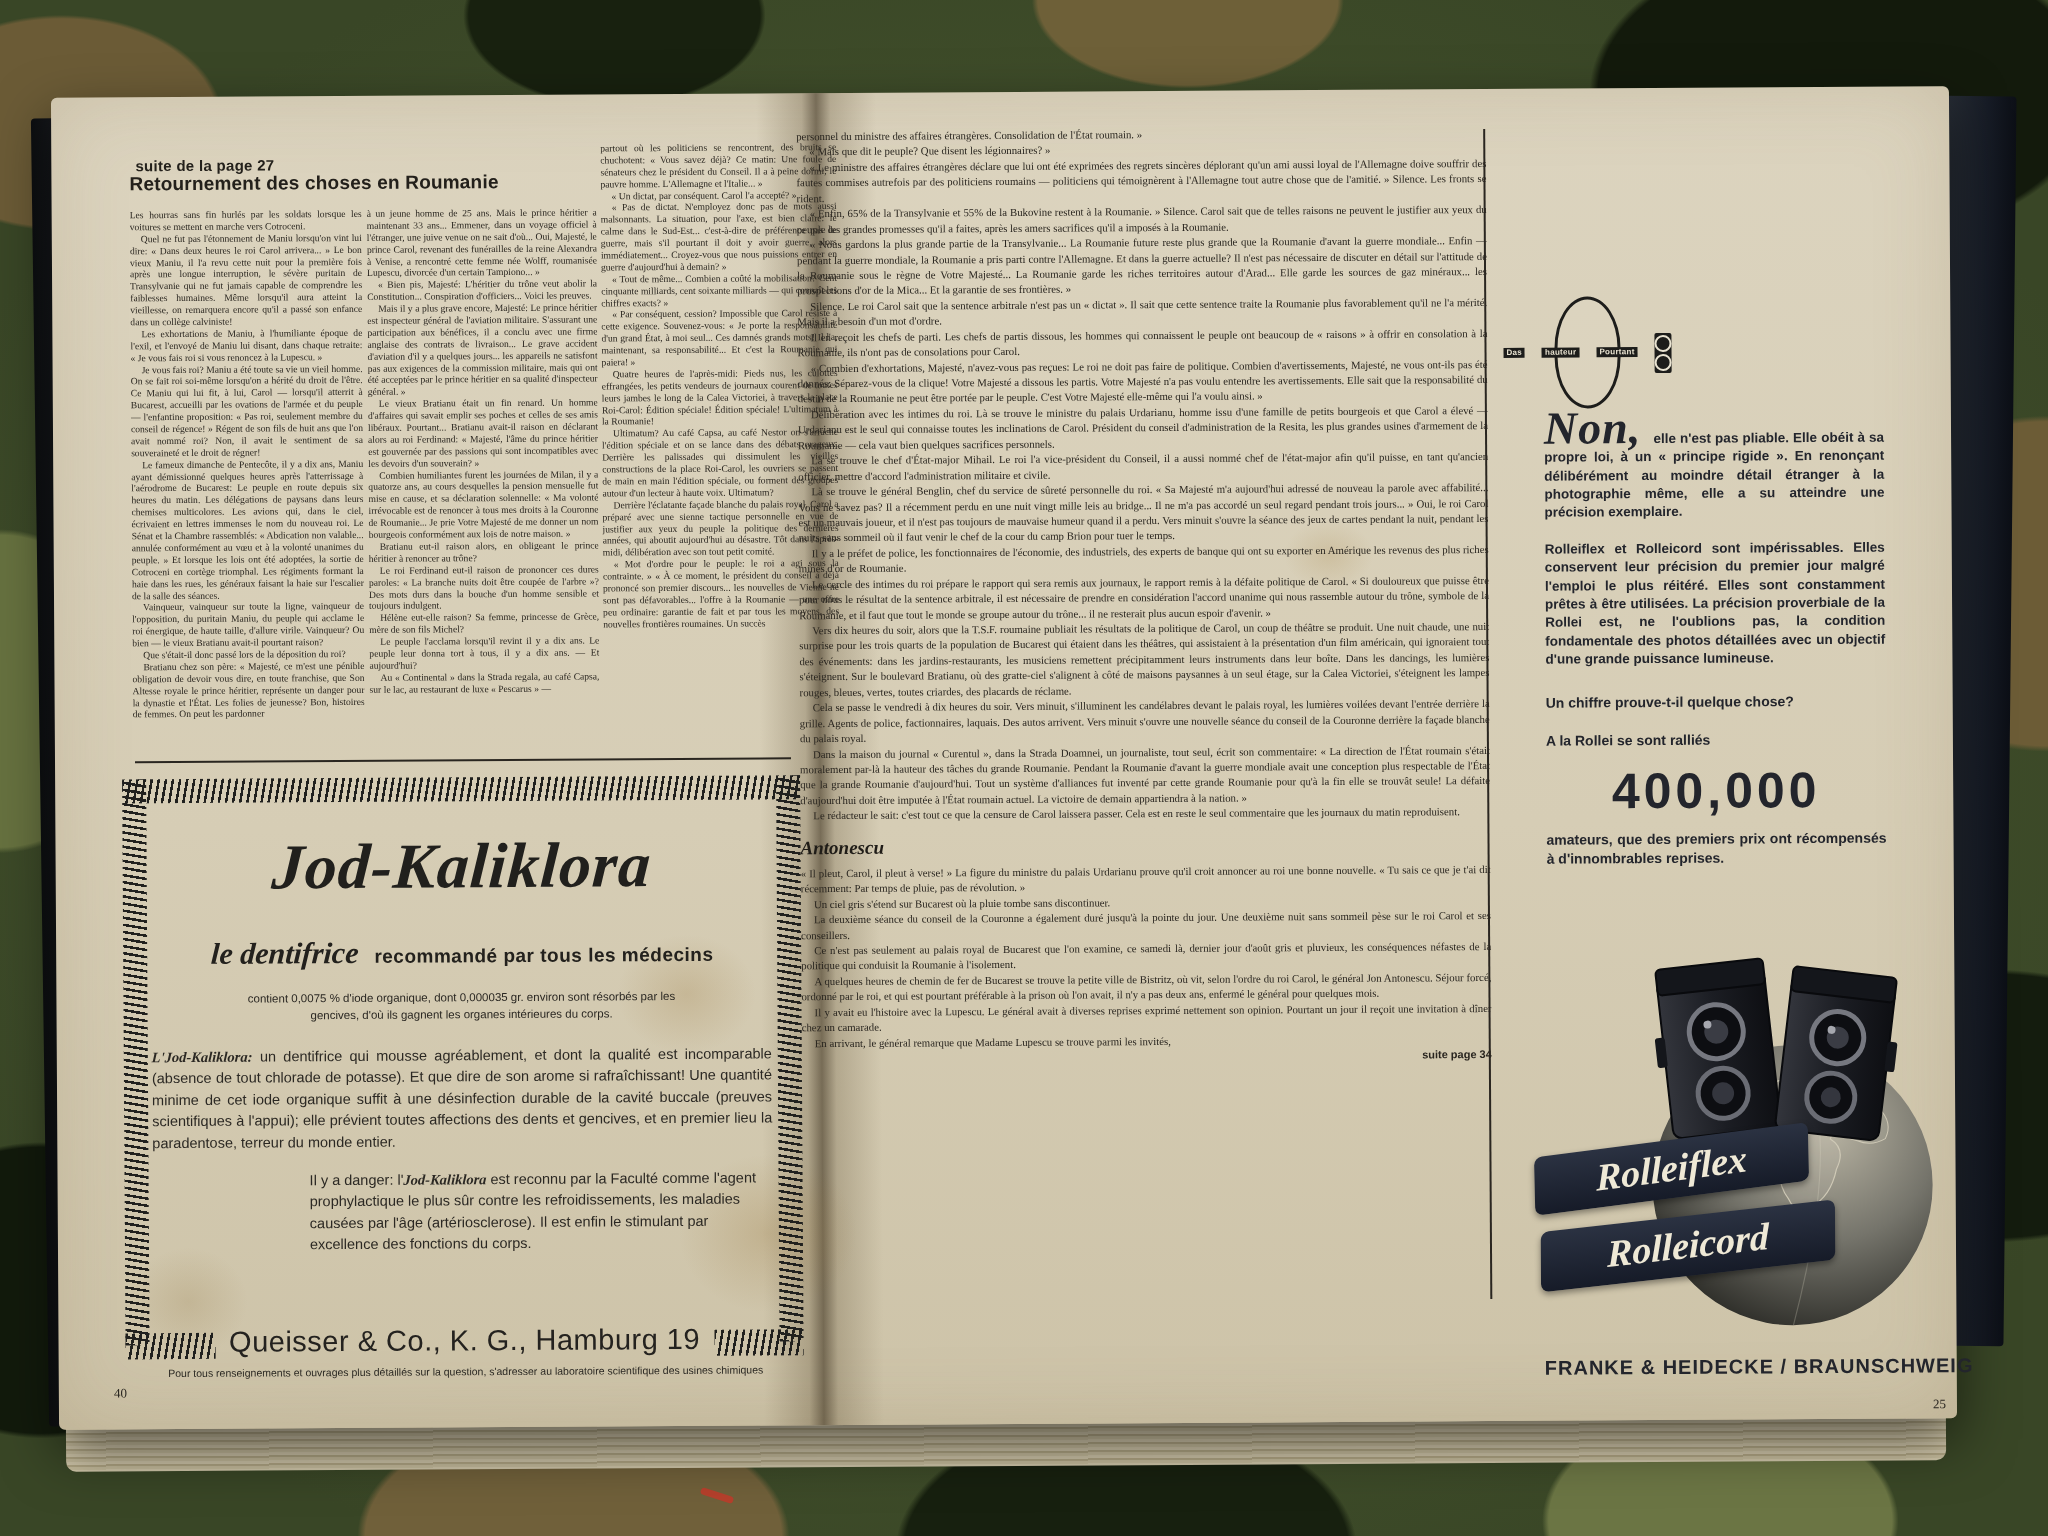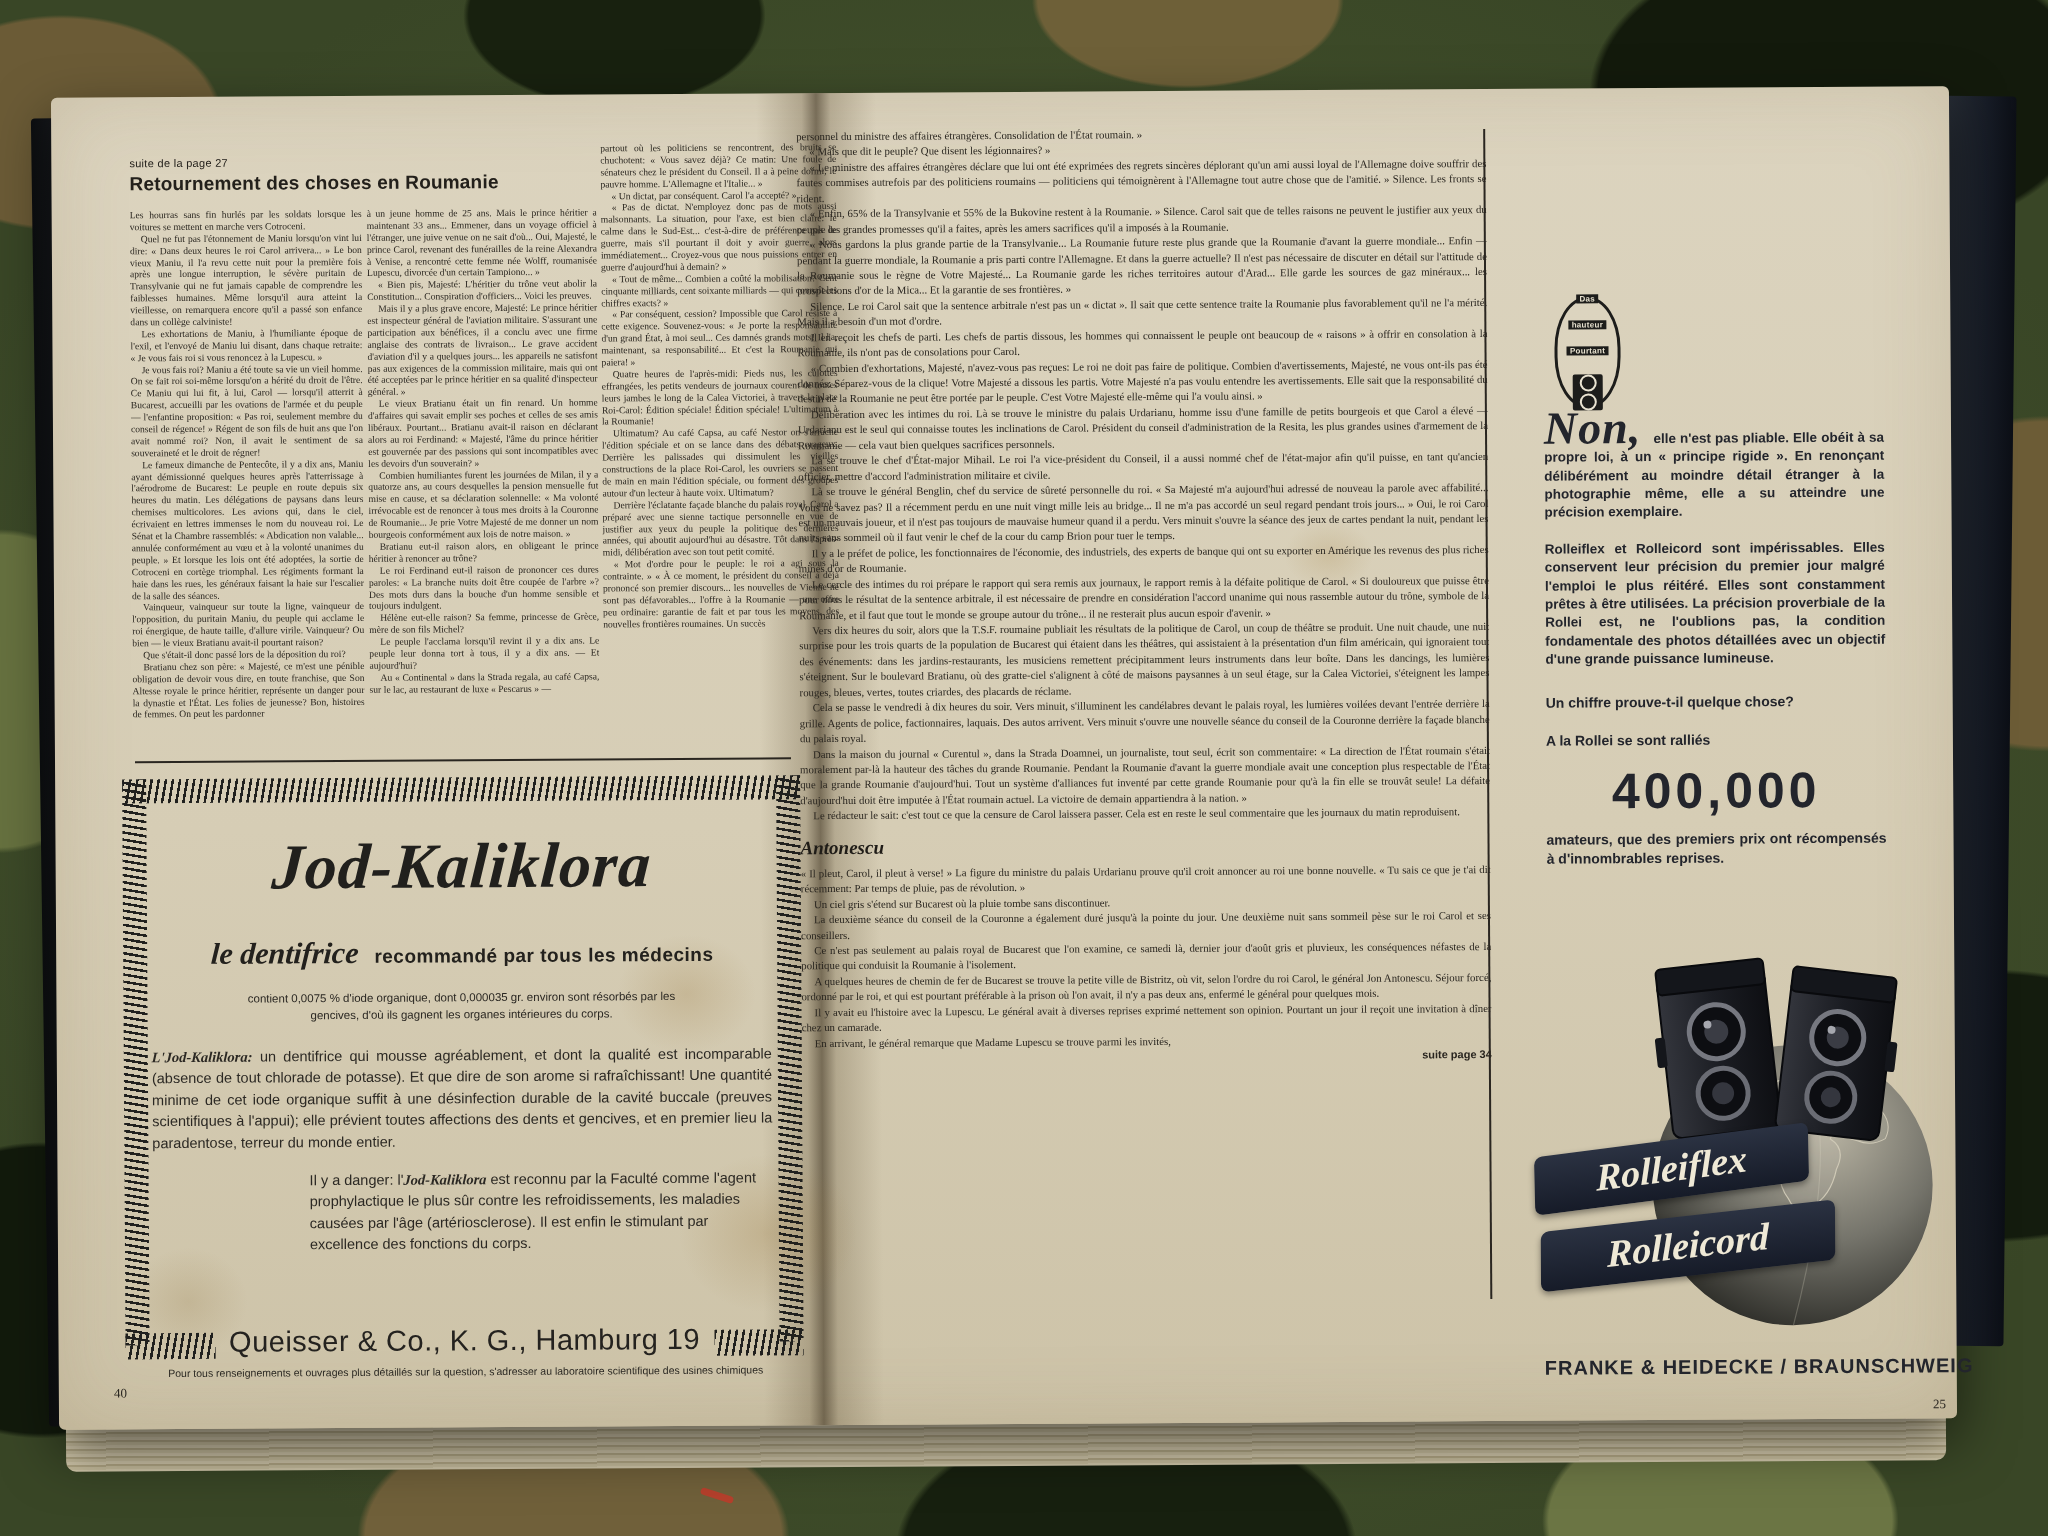--- a/index.html
+++ b/index.html
@@ -31,21 +31,21 @@
 
   #spread{position:absolute;left:55px;top:92px;width:1898px;height:1332px;transform:rotate(-0.35deg);
     background:linear-gradient(180deg,#dcd4bf 0%,#d6cdb5 55%,#cdc3a8 100%);
     border-radius:6px;box-shadow:0 22px 55px rgba(0,0,0,.55), inset 0 0 80px rgba(120,100,60,.18);}
   #gutter{position:absolute;left:705px;top:0;width:120px;height:100%;
     background:linear-gradient(90deg,transparent 0%,rgba(95,80,52,.30) 38%,rgba(62,50,30,.62) 50%,rgba(95,80,52,.28) 62%,transparent 100%);}
   .stain{position:absolute;border-radius:50%;pointer-events:none;}
 
   
   .colhead{position:absolute;color:#23201b;}
-  #suite-from{left:78px;top:60px;font-size:11px;font-weight:normal;letter-spacing:.3px;}
+  #suite-from{left:84px;top:60px;font-size:15px;font-weight:bold;letter-spacing:.3px;}
   #main-title{left:78px;top:76px;font-size:19px;font-weight:bold;letter-spacing:.2px;}
   .coltext{position:absolute;overflow:hidden;color:#29251f;font-size:9.6px;line-height:1.24;text-align:justify;}
   .coltext p{margin:0;text-indent:11px;}
   .coltext p:first-child{text-indent:0;}
   #col1{left:78px;top:112px;width:232px;height:548px;}
   #col2{left:315px;top:112px;width:230px;height:596px;}
   #col3{left:549px;top:48px;width:236px;height:614px;}
   .subhead{font-family:"Liberation Serif","DejaVu Serif",serif;font-style:italic;font-weight:bold;color:#1f1c17;}
   #motdordre{margin:10px 0 4px;font-size:19px;line-height:1.15;text-indent:0;}
   #motdordre .l2{display:block;padding-left:28px;}
@@ -79,21 +79,21 @@
         color:#29251f;font-size:10.8px;line-height:1.43;text-align:justify;}
   #rcol p{margin:0;text-indent:13px;}
   #rcol p:first-child{text-indent:0;}
   #antonescu{margin:10px 0 5px;font-size:19px;text-indent:0;}
   #suite34{text-align:right;font-weight:bold;font-size:11px;margin-top:4px;}
   #vrule{position:absolute;left:1432px;top:40px;width:2px;height:1170px;background:#2a2620;}
   #pn-31{position:absolute;left:1874px;top:1310px;font-size:13px;color:#2a2620;}
 
   
   #emblem{position:absolute;left:1502px;top:208px;width:60px;height:106px;border:3.5px solid #1d1d1b;border-radius:50% / 46%;
-      display:flex;flex-direction:column;align-items:center;justify-content:center;gap:17px;background:rgba(222,214,195,.4);}
+      display:flex;flex-direction:row;align-items:center;justify-content:center;gap:17px;background:rgba(222,214,195,.4);}
   .ebar{background:#1d1d1b;color:#e9e3d1;font-size:8px;font-weight:bold;line-height:1.15;padding:0 3px;letter-spacing:.3px;}
   #ecam{margin-top:2px;width:30px;height:40px;background:#1d1d1b;border-radius:2px;display:flex;flex-direction:column;align-items:center;justify-content:center;gap:2px;}
   #ecam i{display:block;width:13px;height:13px;border:2.5px solid #e9e3d1;border-radius:50%;}
 
   #rollei-text{position:absolute;left:1491px;top:322px;width:340px;color:#23252c;}
   .rpara{font-weight:bold;font-size:13.5px;line-height:1.36;text-align:justify;margin:0 0 18px;}
   #non-lead{font-family:"Liberation Serif","DejaVu Serif",serif;font-style:italic;font-weight:bold;font-size:46px;line-height:.8;letter-spacing:1px;padding-right:8px;}
   #rq{font-weight:bold;font-size:14px;margin:26px 0 0;}
   #rr{font-weight:bold;font-size:14px;margin:22px 0 0;}
   #rfig{font-weight:bold;font-size:50px;letter-spacing:4px;text-align:center;margin:14px 0 10px;}

